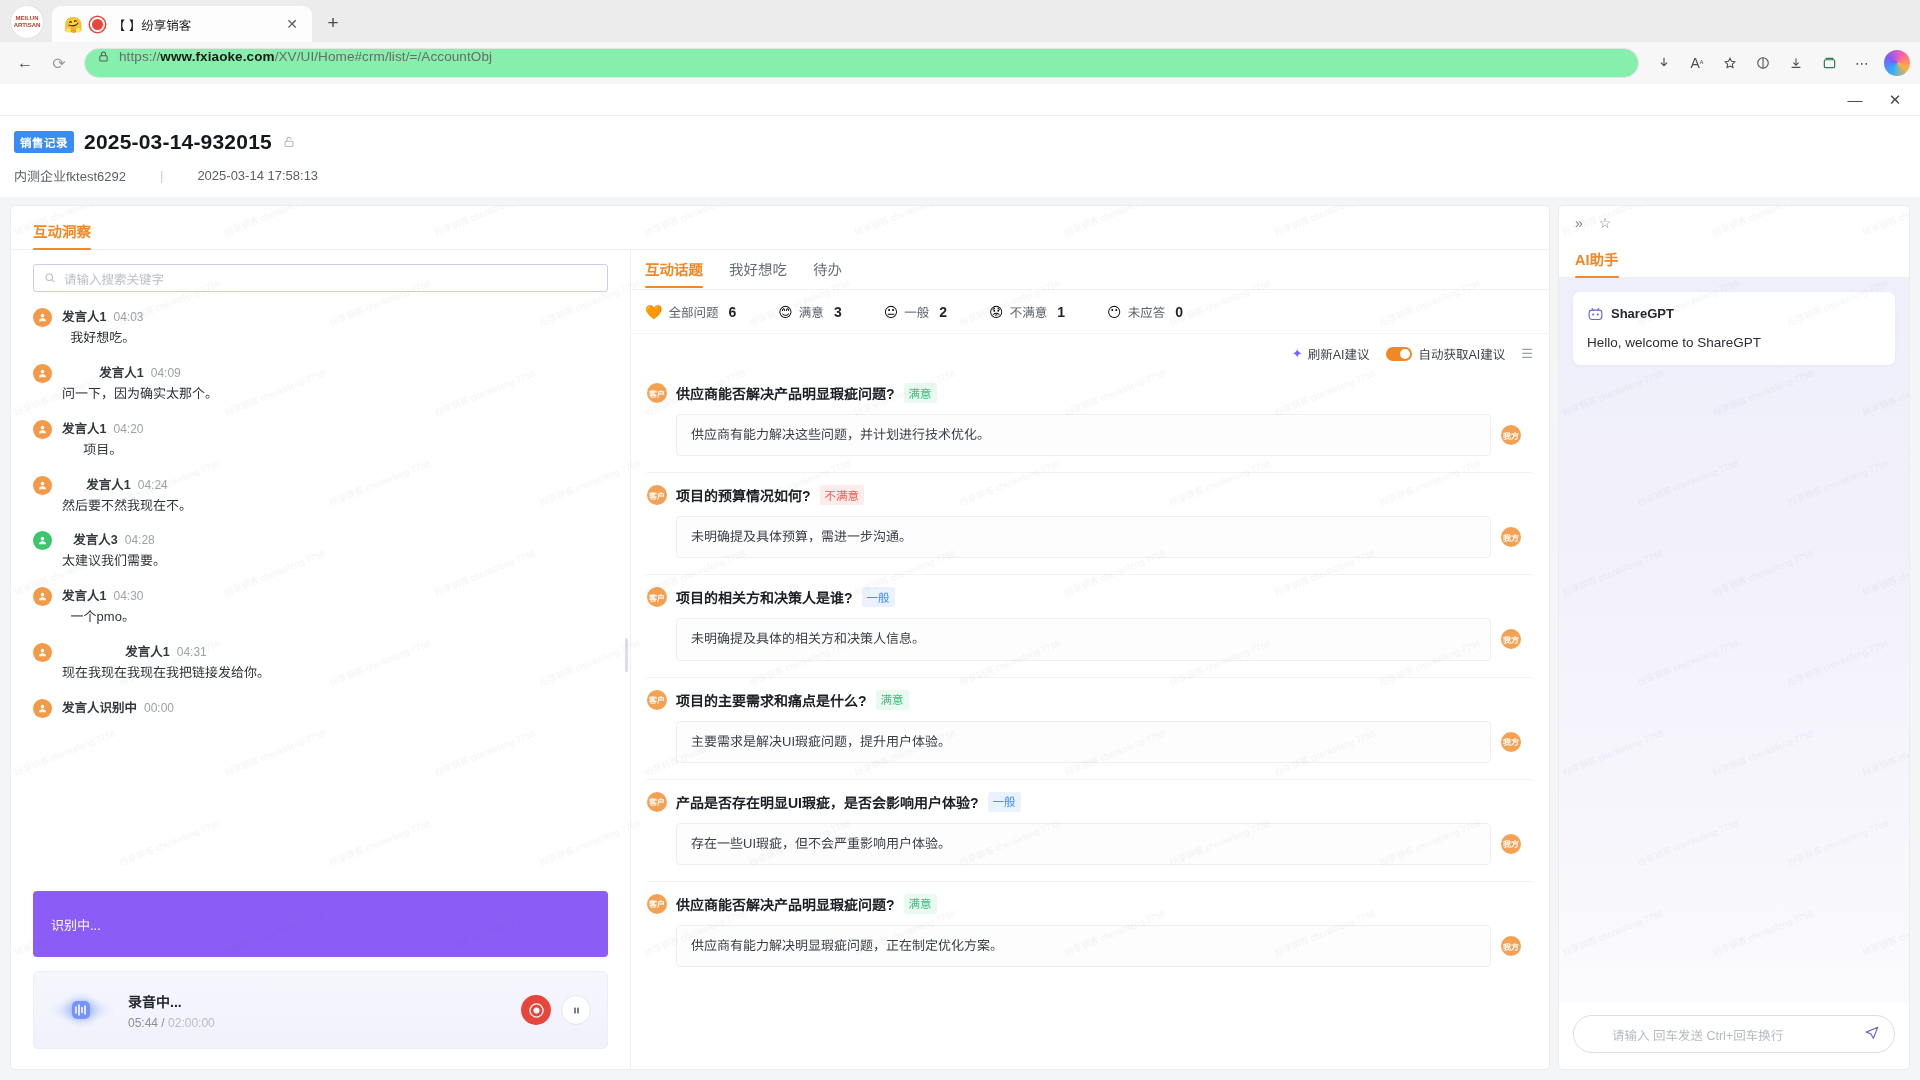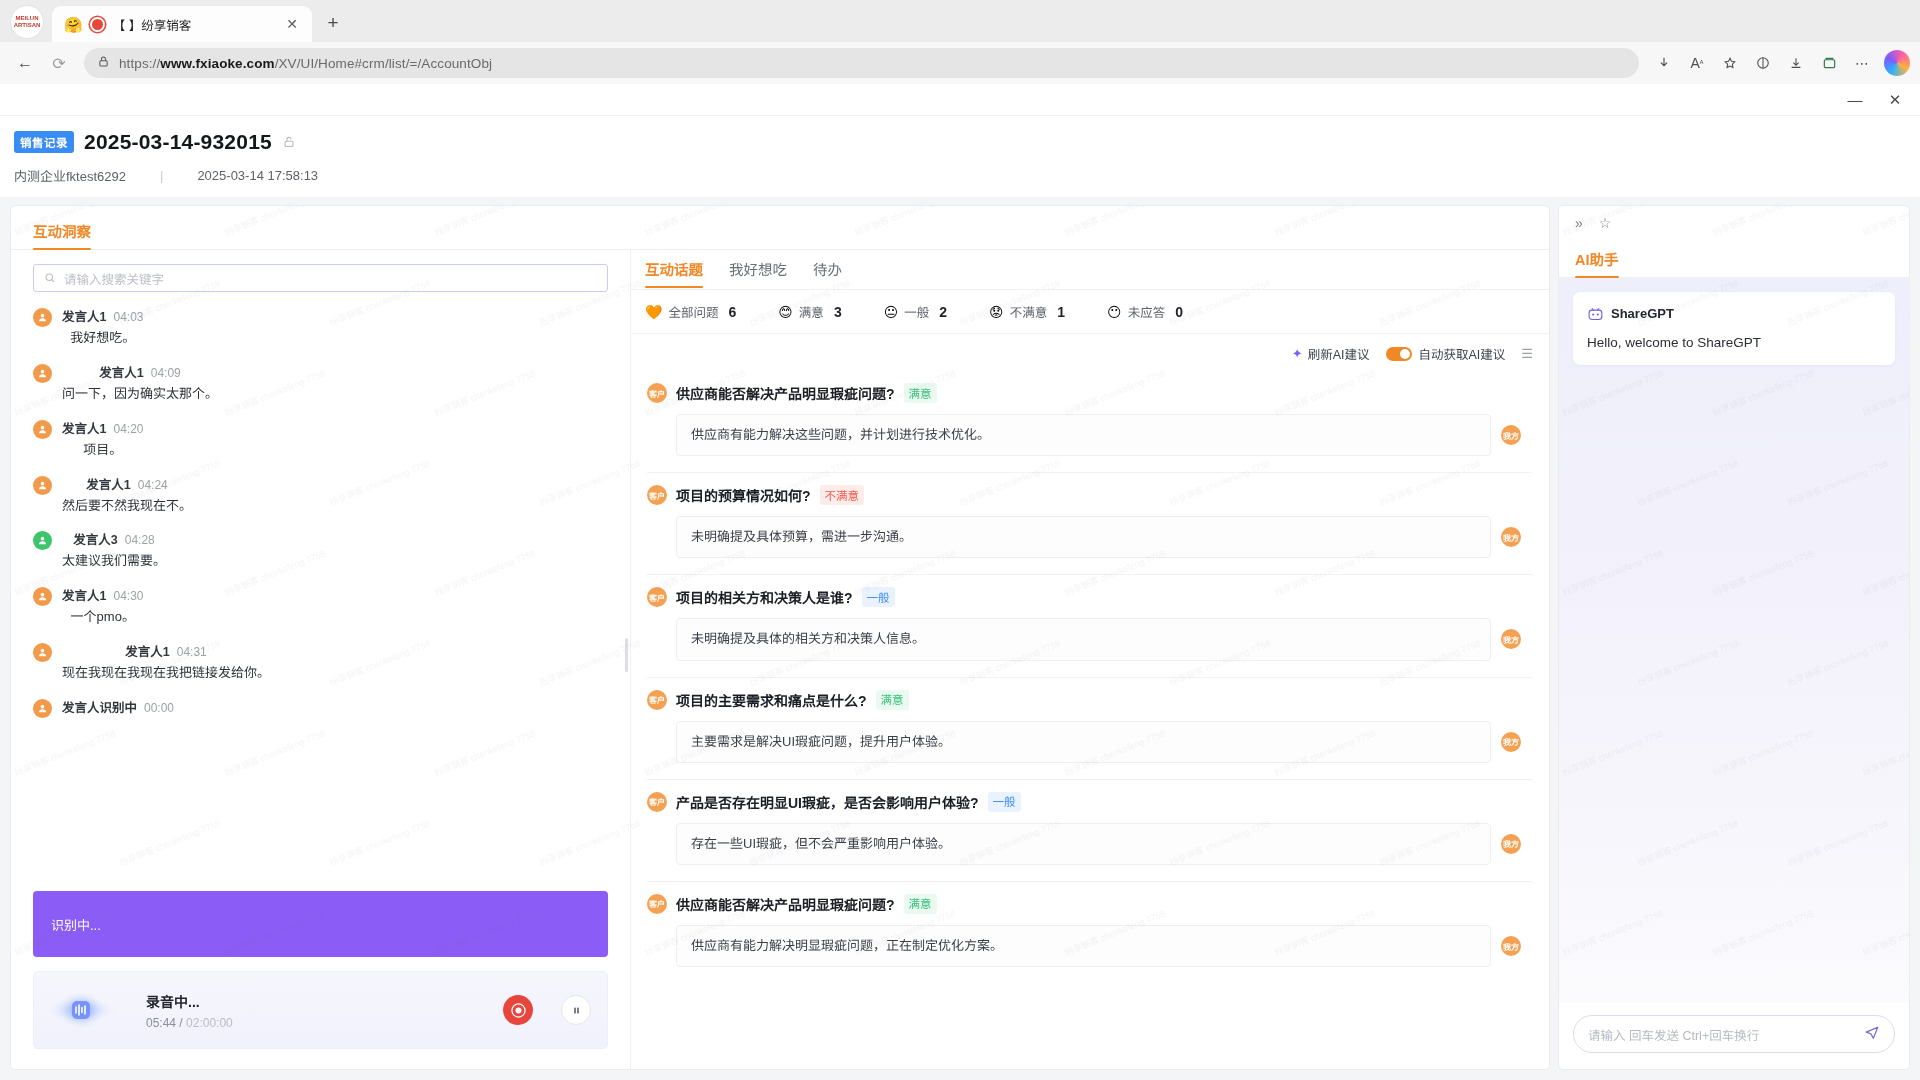--- a/index.html
+++ b/index.html
@@ -42,21 +42,21 @@
     justify-content:center; color:#4a4a4a; font-size:19px; border-radius:50%; }
 
   .toolbar {
     height: 42px; background:#f7f7f8; display:flex; align-items:center; gap:4px;
     padding: 0 10px; flex-shrink:0;
   }
   .nav-btn { width:30px; height:30px; display:flex; align-items:center; justify-content:center;
     color:#9b9b9b; font-size:16px; border-radius:50%; }
   .nav-btn.active { color:#4c4c4c; }
   .omnibox {
-    flex:1; height:30px; background:#e5e5e5; border-radius:16px; display:flex; align-items:center;
+    flex:1; height:30px; background:#86efac; border-radius:16px; display:flex; 
     gap:9px; padding: 0 12px; margin: 0 6px; border:1px solid #e4e4e6;
   }
   .omni-url { font-size:13.5px; color:#6a6a6a; white-space:nowrap; letter-spacing:.1px; }
   .omni-url b { color:#1a1a1a; font-weight:700; }
   .tb-icons { display:flex; align-items:center; gap:3px; }
   .tb-ico { width:30px; height:30px; display:flex; align-items:center; justify-content:center;
     color:#4d4d4d; font-size:14px; border-radius:6px; }
   .copilot-ico { width:26px;height:26px;border-radius:50%;
     background: conic-gradient(from 210deg,#2bb3ff,#7d5bff,#ff5ea8,#ffb13d,#2bb3ff);
     margin-left:4px; }
@@ -122,21 +122,21 @@
 
   .live-bubble {
     background:#8b5cf6; color:#fff; border-radius:4px; height:66px;
     display:flex; align-items:center; padding-left:18px; font-size:13px; margin: 2px 0 14px 0;
   }
 
   
   .recorder {
     margin: 0 0 10px 0; height:78px; border-radius:5px;
     background: linear-gradient(180deg,#f6f7fd 0%, #f0f1fb 100%);
-    border:1px solid #eceefb; display:flex; align-items:center; padding: 0 16px 0 10px; gap:28px;
+    border:1px solid #eceefb; display:flex; align-items:center; padding: 0 16px 0 10px; gap:10px;
   }
   .wave { width:74px; height:52px; flex-shrink:0; }
   .rec-info { flex:1; }
   .rec-title { font-size:14px; font-weight:700; color:#23262c; }
   .rec-time { font-size:12px; color:#8a8f98; margin-top:5px; }
   .rec-time .total { color:#b9bdc5; }
   .rec-btn { width:30px; height:30px; border-radius:50%; display:flex; align-items:center; justify-content:center; }
   .rec-btn.stop { background:#e8453c; color:#fff; }
   .rec-btn.pause { background:#fff; color:#6b707a; border:1px solid #e5e6ea; font-size:11px; }
 
@@ -188,21 +188,21 @@
   .ai-body { flex:1; background: linear-gradient(180deg,#eeeffb 0%, #f3f1fb 45%, #fbfafd 100%); padding: 14px; min-height:0; overflow:hidden; }
   .ai-bubble { background:#fff; border-radius:7px; padding: 13px 14px 15px 14px; box-shadow: 0 1px 3px rgba(90,80,160,.06); }
   .ai-bot-row { display:flex; align-items:center; gap:7px; }
   .ai-name { font-size:13px; font-weight:700; color:#23262c; }
   .ai-msg { font-size:13.5px; color:#2b2e35; margin-top:13px; }
   .ai-input-wrap { padding: 12px 14px 16px 14px; }
   .ai-input {
     height:38px; background:#fff; border:1px solid #dcdcf0; border-radius:19px;
     display:flex; align-items:center; padding: 0 14px; gap:8px;
   }
-  .ai-ph { flex:1; font-size:12.5px; color:#b7bac2; }
+  .ai-ph { flex:1; font-size:12.5px; color:#b7bac2;margin-left:24px; }
   .send-ico { color:#6b63d6; font-size:15px; }
 
   
   .wm { position:absolute; inset:0; pointer-events:none; overflow:hidden; z-index:5; }
   .wm span { position:absolute; font-size:9px; color:rgba(120,120,130,.085);
     transform: rotate(-22deg); white-space:nowrap; }
 </style>
 </head>
 <body>
 

